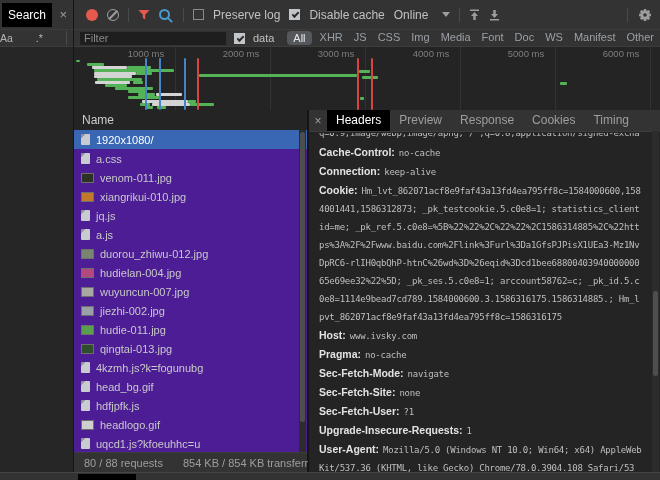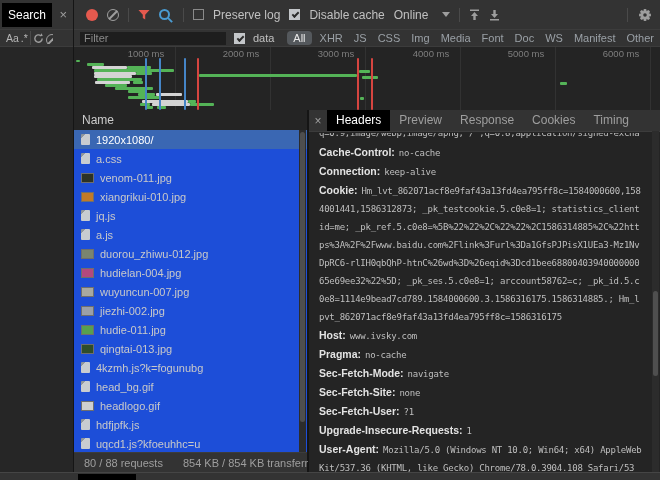--- a/index.html
+++ b/index.html
@@ -1,28 +1,28 @@
 <!DOCTYPE html>
 <html><head>
 <meta charset="utf-8">
 <style>
   html,body{margin:0;padding:0;background:#1a1a1a;}
-  .root{position:relative;width:660px;height:480px;background:#1d4ed8;overflow:hidden;
+  .root{position:relative;width:660px;height:480px;background:#4c1d95;overflow:hidden;
         font-family:"Liberation Sans",sans-serif;color:#c8c8c8;cursor:default;
         -webkit-font-smoothing:antialiased;}
   .top-notch{position:absolute;left:62px;top:0;width:34px;height:6px;background:#000;}
 
   
   .search-panel{position:absolute;left:0;top:0;width:74px;height:472px;background:#262626;
                 border-right:1px solid #151515;box-sizing:border-box;}
   .sp-row1{height:30px;background:#333;border-bottom:1px solid #3c3c3c;display:flex;align-items:center;box-sizing:border-box;}
   .sp-tab{margin-left:2px;background:#000;color:#fff;font-size:12px;height:24px;line-height:24px;padding:0 6px;}
   .sp-close{margin-left:auto;margin-right:6px;color:#9e9e9e;font-size:13px;}
   .sp-row2{height:17px;background:#333;border-bottom:1px solid #3c3c3c;display:flex;align-items:center;
-           padding-left:6px;box-sizing:border-box;gap:2px;overflow:hidden;}
+           box-sizing:border-box;gap:23px;overflow:hidden;}
   .sp-btn{font-size:10.5px;color:#b5b5b5;}
   .sp-body{height:425px;background:#262626;}
   .clipwrap{width:7px;overflow:hidden;display:inline-block;height:12px;}
 
   
   .net-panel{position:absolute;left:74px;top:0;right:0;height:472px;}
   .toolbar1{height:30px;background:#333;border-bottom:1px solid #3c3c3c;display:flex;align-items:center;
             padding:0 8px 0 12px;box-sizing:border-box;gap:9px;font-size:12px;color:#c0c0c0;}
   .toolbar2{height:17px;background:#333;border-bottom:1px solid #3c3c3c;display:flex;align-items:center;
             padding:0 6px;box-sizing:border-box;gap:8px;font-size:11px;color:#c0c0c0;overflow:hidden;}
@@ -35,21 +35,21 @@
   .cb{width:11px;height:11px;border:1px solid #8a8a8a;box-sizing:border-box;flex:none;background:transparent;}
   .cb.checked{background:#c3c6c9;border-color:#c3c6c9;position:relative;}
   .cb.checked::after{content:"";position:absolute;left:2px;top:2px;width:5px;height:2px;
                      border-left:2px solid #2b2b2b;border-bottom:2px solid #2b2b2b;transform:rotate(-45deg);}
   .select{display:flex;align-items:center;gap:14px;}
   .caret{width:0;height:0;border-left:4px solid transparent;border-right:4px solid transparent;border-top:5px solid #9e9e9e;}
   .gear{margin-left:auto;display:flex;align-items:center;gap:10px;}
   .filter-input{width:138px;height:13px;background:#1e1e1e;border:none;outline:none;color:#c8c8c8;
                 font-size:11px;font-family:"Liberation Sans",sans-serif;padding:0 4px;flex:none;}
   .filter-input::placeholder{color:#8a8a8a;}
-  .pills{display:flex;align-items:center;gap:11px;color:#9aa0a6;white-space:nowrap;}
+  .pills{display:flex;align-items:flex-start;gap:11px;color:#9aa0a6;white-space:nowrap;}
   .pill.active{background:#54585c;color:#e8e8e8;border-radius:4px;padding:1px 6px;margin:0 -3px;}
 
   
   .overview{position:absolute;left:0;top:47px;right:0;height:63px;background:#242424;
             border-bottom:1px solid #3c3c3c;overflow:hidden;}
   .gline{position:absolute;top:0;bottom:0;width:1px;background:#323232;}
   .glabel{position:absolute;top:1px;width:52px;text-align:center;font-size:9.5px;color:#7e7e7e;}
   .wbar{position:absolute;border-radius:1px;}
 
   
@@ -289,26 +289,26 @@
           </div>
           <div class="rrow">
             <span class="ficon"></span>
             <span>4kzmh.js?k=fogunubg</span>
           </div>
           <div class="rrow">
             <span class="ficon"></span>
             <span>head_bg.gif</span>
           </div>
           <div class="rrow">
+            <span class="ficon"></span>
+            <span>hdfjpfk.js</span>
+          </div>
+          <div class="rrow">
             <span class="thumb" style="background: rgb(207, 207, 207);"></span>
             <span>headlogo.gif</span>
-          </div>
-          <div class="rrow">
-            <span class="ficon"></span>
-            <span>hdfjpfk.js</span>
           </div>
           <div class="rrow">
             <span class="ficon"></span>
             <span>uqcd1.js?kfoeuhhc=u</span>
           </div>
           <div class="rrow">
             <span class="thumb" style="background: rgb(160, 64, 56);"></span>
             <span>wudengfende_huajia-006.jpg</span>
           </div>
           <div class="rrow">

